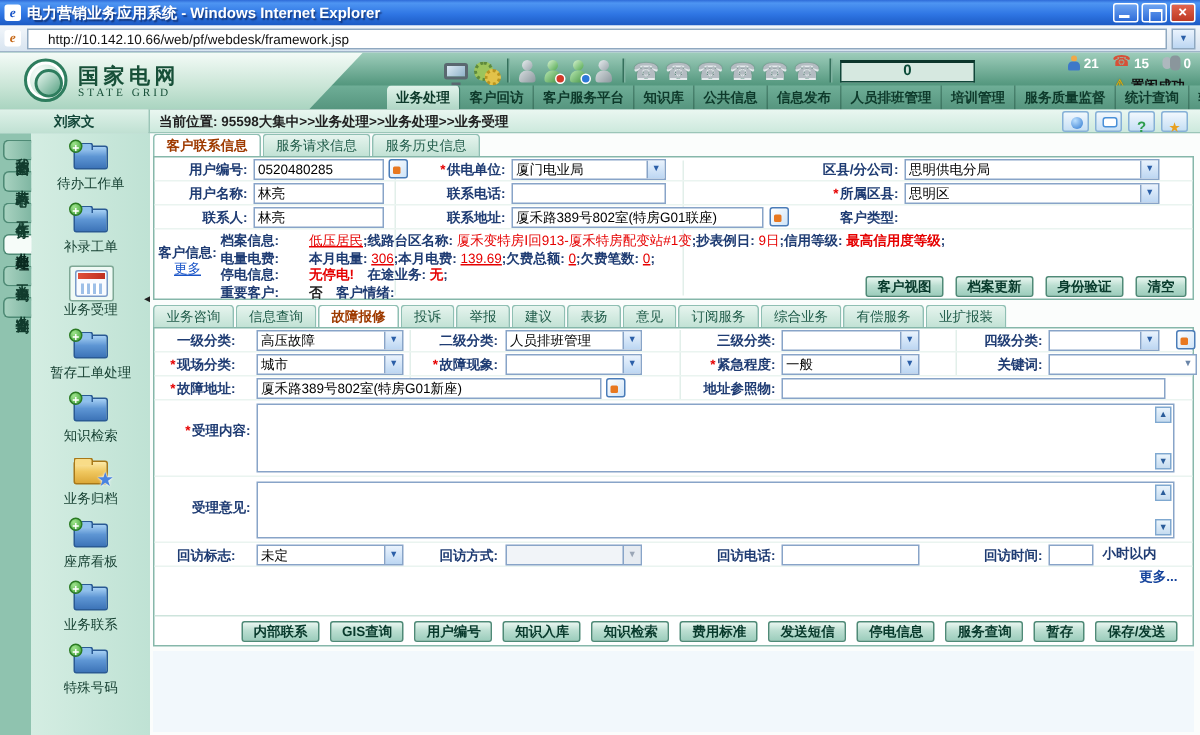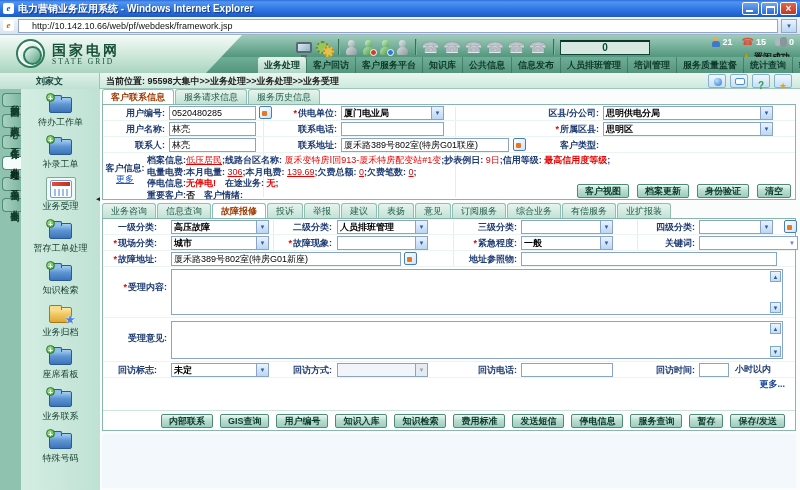--- a/index.html
+++ b/index.html
@@ -166,21 +166,21 @@
   #panel2 { top:129px; height:213px; }
   .vline { position:absolute; top:2px; bottom:2px; width:1px; background:#E2EFEA; }
 
   .frow { position:relative; height:16px; border-bottom:1px solid #EAF4F0; }
   .lbl { position:absolute; top:0; font-size:9px; font-weight:bold; color:#1F3C73; text-align:right;
     line-height:16px; white-space:nowrap; }
   .star { color:#E60000; margin-right:1px; font-weight:bold; }
   .inp,.sel,.combo { position:absolute; top:1px; height:14px; background:#fff;
     border:1px solid #88A4C8; font-size:9px; line-height:12px; color:#000; padding:0 2px;
     white-space:nowrap; overflow:hidden; }
-  .sel { padding-right:14px; cursor:pointer;font-weight:bold; }
+  .sel { padding-right:14px; cursor:pointer; }
   .sel .ar { position:absolute; right:0; top:0; width:12px; height:12px;
     background:linear-gradient(180deg,#EAF3FD,#BCD6F2); border-left:1px solid #88A4C8;
     color:#2B5FA8; font-size:6px; text-align:center; line-height:12px; }
   .sel.dis { background:#F1F4F8; }
   .sel.dis .ar { background:#E6EBF1; color:#9AA6B6; }
   .combo { padding-right:12px; cursor:pointer; }
   .combo .ar2 { position:absolute; right:2px; top:0; color:#6A85A8; font-size:6px; line-height:13px; }
   .pick { position:absolute; top:1px; width:13px; height:13px; border:1px solid #4A7CB8; border-radius:2px;
     background:linear-gradient(135deg,#FFFFFF,#CFE4F8); cursor:pointer; }
   .pick::after { content:""; position:absolute; left:2px; bottom:2px; width:5px; height:5px;
@@ -202,21 +202,21 @@
   .p2-c4-f.f-combo { width:99px; }
   .p2-c4-f.f-small { width:30px; }
 
   
   .infoarea { position:relative; height:46px; }
   .infoleft { position:absolute; left:0; top:2px; width:44px; text-align:center; font-size:9px;
     font-weight:bold; color:#1F3C73; line-height:11px; padding-top:8px; }
   .infoleft .more { color:#1A55C8; text-decoration:underline; cursor:pointer; font-weight:normal; }
   .iline { position:absolute; left:44px; right:2px; height:11px; font-size:9px; line-height:11px;
     white-space:nowrap; overflow:hidden; }
-  .iline .ilabel { font-weight:bold; color:#1F3C73; margin-right:0; }
+  .iline .ilabel { font-weight:bold; color:#1F3C73; margin-right:20px; }
   .seg { color:#222; } .seg.red { color:#E60000; } .seg.u { text-decoration:underline; }
   .seg.b { font-weight:bold; } .seg.nb { color:#1F3C73; font-weight:bold; }
   .custbtns { position:absolute; right:4px; bottom:1px; display:flex; gap:8px; }
   .gbtn { height:14px; padding:0 7px; font-size:9px; font-weight:bold; color:#083A2C;
     background:linear-gradient(180deg,#EAF7F1,#BBDED1 45%,#9CCDBC);
     border:1px solid #4F8A77; border-radius:2px; line-height:12px; cursor:pointer; white-space:nowrap; }
 
   
   .txtrow { position:relative; }
   .txtrow .lbl { width:64px; left:0; }

